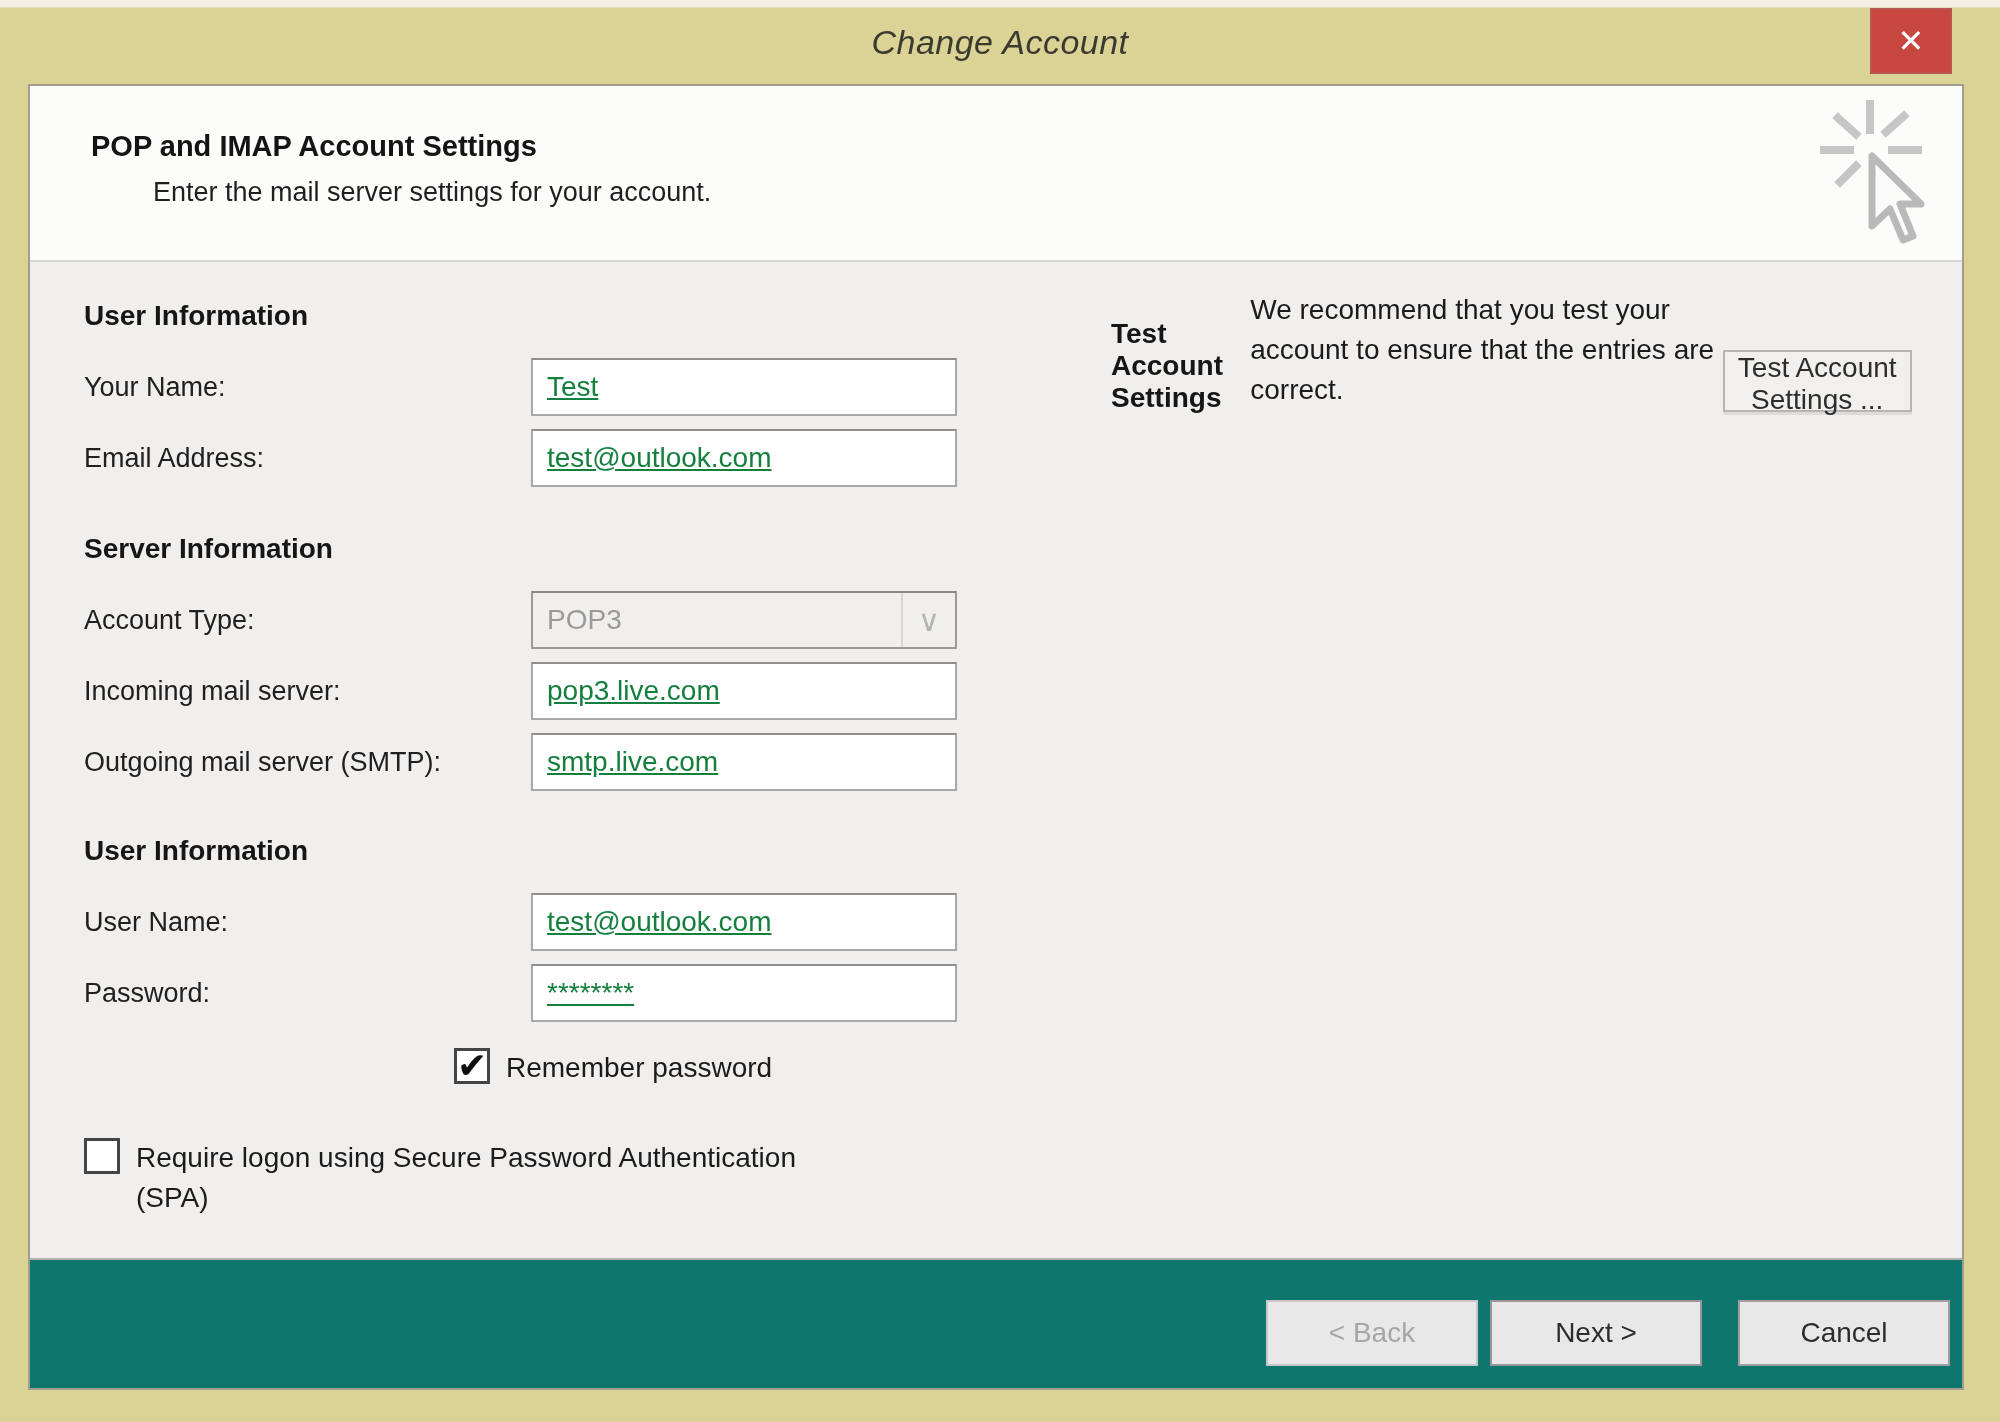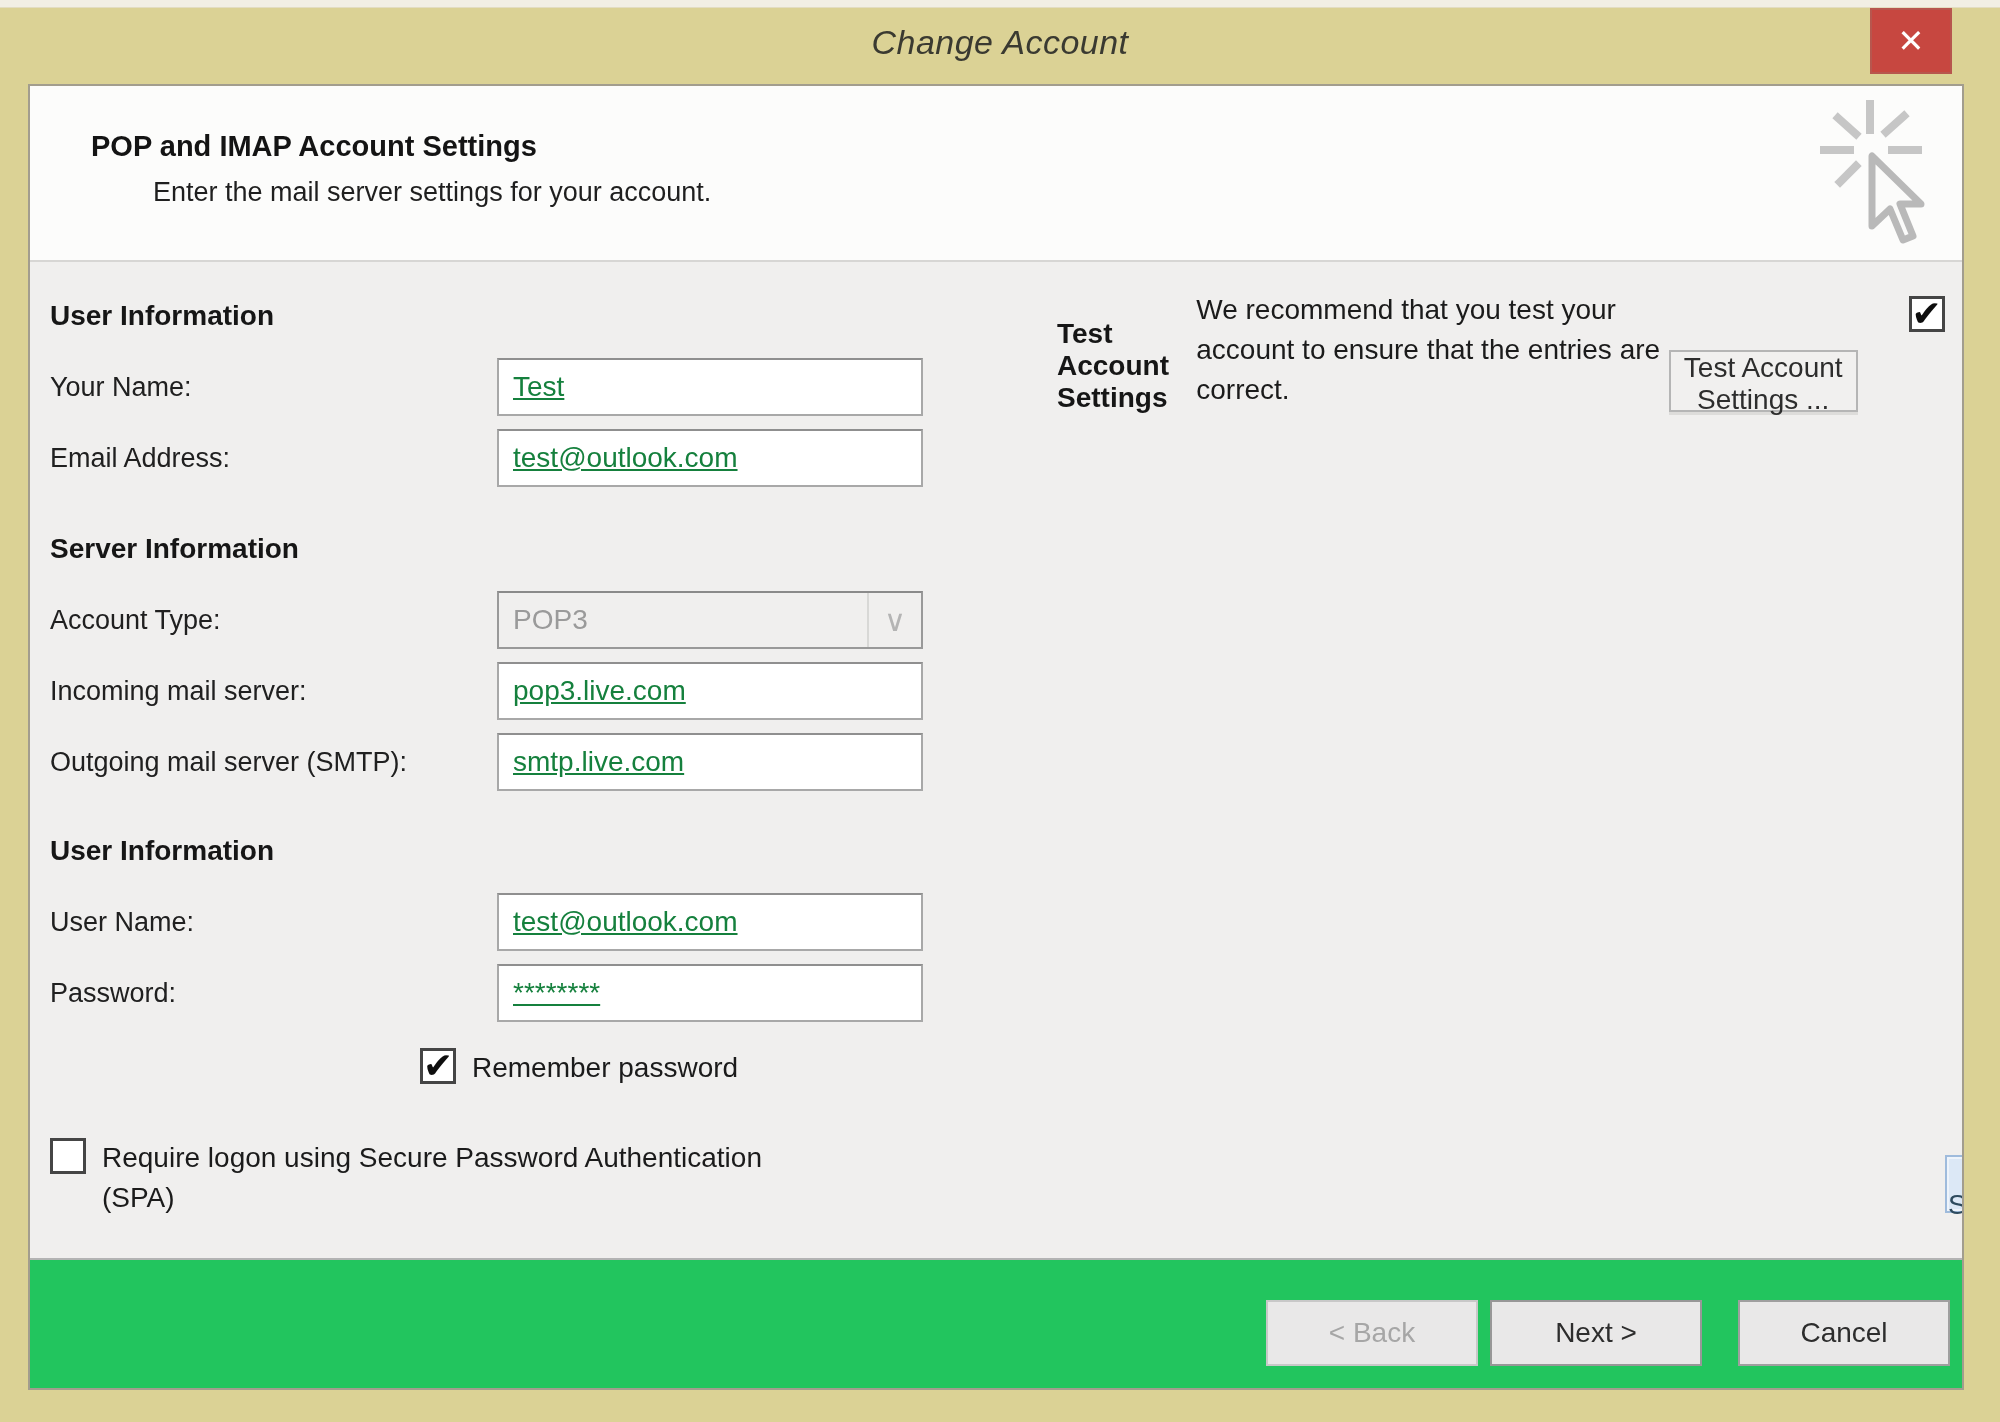--- a/index.html
+++ b/index.html
@@ -63,22 +63,23 @@
   }
   .click-cursor{
     position:absolute; top:8px; right:28px;
     width:118px; height:158px;
   }
   
   .content{
     flex:1 1 auto;
     background:#f0efee;
     display:flex;
-    padding:0 14px 0 20px;
+    padding:0 14px 0 54px;
     overflow:hidden;
+    gap:20px;
   }
   .col-left{ width:873px; flex:0 0 auto; }
   .col-right{
     flex:1 1 auto;
     margin-left:134px;
     display:flex; 
   }
   .section-heading{
     font-size:28px; font-weight:bold; color:#161616;
   }
@@ -172,21 +173,21 @@
     background:#dce8f6;
     border:2px solid #9fbbdc;
     box-shadow:inset 0 0 0 2px #eef4fb;
     color:#2d4a5e;
     text-align:center;
   }
   
   .footer{
     flex:0 0 auto;
     height:130px;
-    background:#22c55e;
+    background:#0f766e;
     border-top:2px solid #b3b3b3;
     display:flex; justify-content:flex-end; align-items:flex-start;
     padding:40px 12px 15px 0;
   }
   .btn-wizard{
     width:212px; height:66px;
     background:#e9e8e8;
     border:2px solid #9f9f9f;
     text-align:center;
   }

